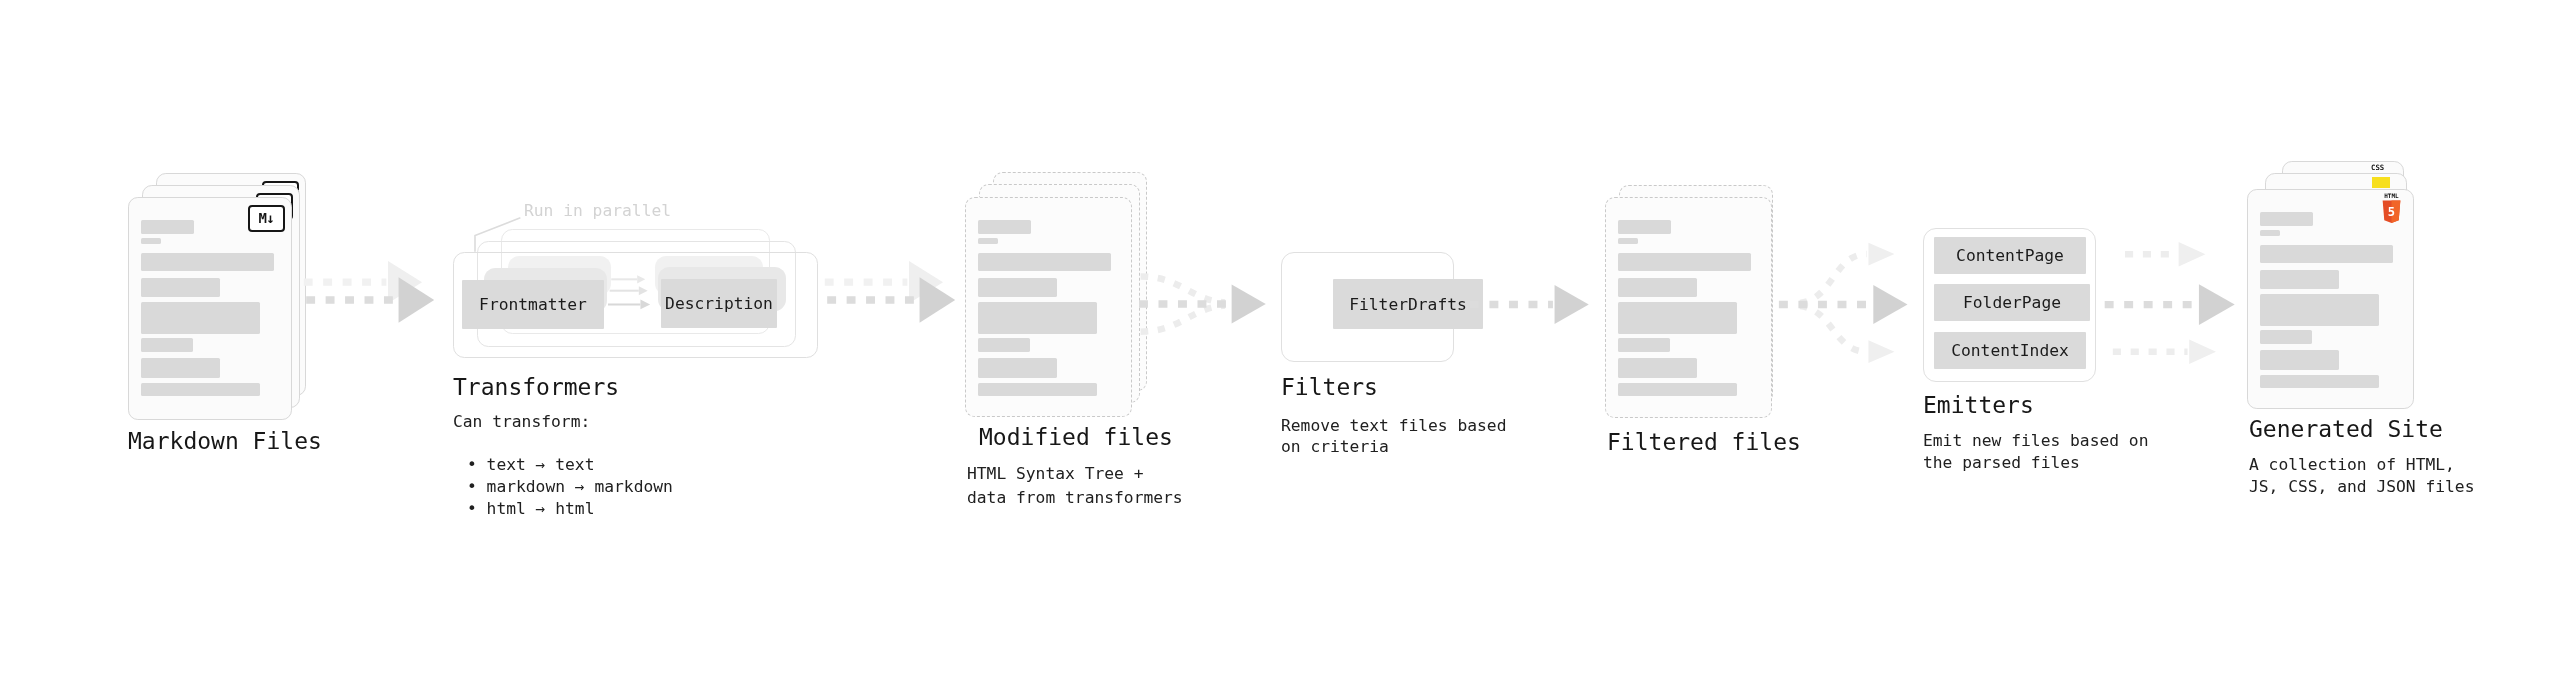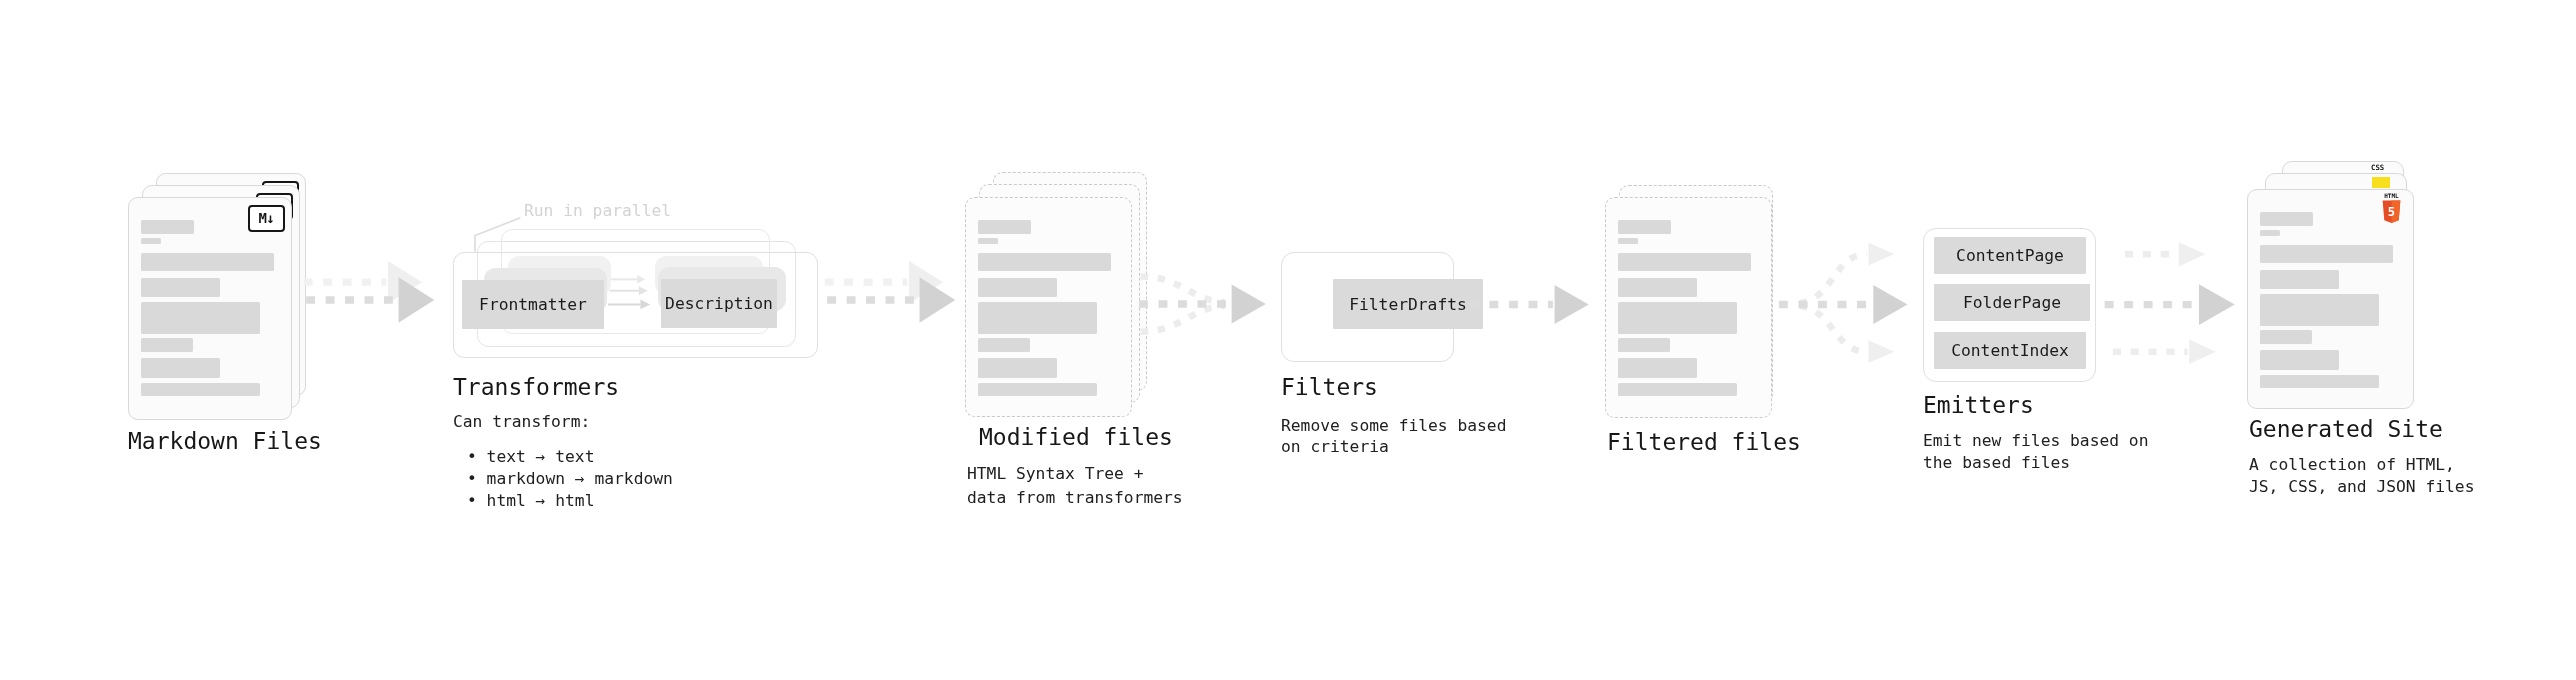--- a/index.html
+++ b/index.html
@@ -36,21 +36,21 @@
   .node-ghost.g1{background:#e8e8e8;}
   .node-ghost.g2{background:#f1f1f1;}
   .t-box{position:absolute;box-sizing:border-box;border-radius:11.4px;background:transparent;}
   .t-box.front{border:1.6px solid #dfdfdf;}
   .t-box.mid{border:1.6px solid #e4e4e4;}
   .t-box.back{border:1.6px solid #e9e9e9;}
   .stage-title{position:absolute;font-size:23px;line-height:1;color:#171717;white-space:nowrap;}
   .stage-desc{position:absolute;font-size:16.3px;line-height:22px;color:#202020;white-space:nowrap;}
   .annotation{position:absolute;font-size:16.3px;line-height:1;color:#d3d3d3;white-space:nowrap;}
   .bullet{padding-left:14px;}
-  .desc-heading{margin-bottom:13px;}
+  .desc-heading{margin-bottom:21px;}
   
   .css-badge{
     position:absolute;top:2.4px;right:18px;font-size:7.3px;font-weight:bold;color:#111;
     line-height:8.1px;border-bottom:3.3px solid #1a6ef5;padding:0 0.8px 0.8px 0.8px;
   }
   .js-badge{position:absolute;top:3.3px;right:16.3px;width:18px;height:10.6px;background:#f7df1e;}
   .html5-badge{position:absolute;top:2.4px;right:10.6px;}
   svg{display:block;}
 </style>
 </head>
@@ -162,21 +162,21 @@
     <path d="M 8,82 C 58,82 70,52 112,50" fill="none" stroke="#ececec" stroke-width="8" stroke-dasharray="9 12"></path>
     <line x1="6" y1="48" x2="118" y2="48" stroke="#dcdcdc" stroke-width="9" stroke-dasharray="11 13"></line>
     <polygon points="120,24 162,48 120,72" fill="#d2d2d2"></polygon>
   </svg>
 
   <div>
     <div class="panel" style="left:1281px;top:252px;width:173px;height:110px;"></div>
     <div class="node-btn" style="left:1333px;top:279px;width:150px;height:50px;">FilterDrafts</div>
     <div class="stage-title" style="left:1281px;top:376px;">Filters</div>
     <div class="stage-desc" style="left:1281px;top:415px;line-height:21px;">
-      <div>Remove some files based</div>
+      <div>Remove text files based</div>
       <div>on criteria</div>
     </div>
   </div>
 
   <svg class="abs" style="left:1465px;top:267px;" width="127" height="75" viewBox="0 0 156 92">
     <line x1="6" y1="46" x2="108" y2="46" stroke="#dcdcdc" stroke-width="9" stroke-dasharray="11 13"></line>
     <polygon points="110,22 152,46 110,70" fill="#d2d2d2"></polygon>
   </svg>
 
   <div>
@@ -206,21 +206,21 @@
   </svg>
 
   <div>
     <div class="panel" style="left:1923px;top:228px;width:173px;height:154px;"></div>
     <div class="node-btn" style="left:1934px;top:237px;width:152px;height:37px;">ContentPage</div>
     <div class="node-btn" style="left:1934px;top:284px;width:156px;height:37px;">FolderPage</div>
     <div class="node-btn" style="left:1934px;top:332px;width:152px;height:37px;">ContentIndex</div>
     <div class="stage-title" style="left:1923px;top:394px;">Emitters</div>
     <div class="stage-desc" style="left:1923px;top:430px;">
       <div>Emit new files based on</div>
-      <div>the based files</div>
+      <div>the parsed files</div>
     </div>
   </div>
 
   <svg class="abs" style="left:2099px;top:232px;" width="143" height="137" viewBox="0 0 176 168">
     <line x1="32" y1="27" x2="96" y2="27" stroke="#ededed" stroke-width="8" stroke-dasharray="10 12"></line>
     <polygon points="98,12 131,27 98,42" fill="#efefef"></polygon>
     <line x1="7" y1="89" x2="121" y2="89" stroke="#dcdcdc" stroke-width="9" stroke-dasharray="11 13"></line>
     <polygon points="123,64 167,89 123,114" fill="#d2d2d2"></polygon>
     <line x1="17" y1="147" x2="109" y2="147" stroke="#ededed" stroke-width="8" stroke-dasharray="10 12"></line>
     <polygon points="111,132 144,147 111,162" fill="#efefef"></polygon>

